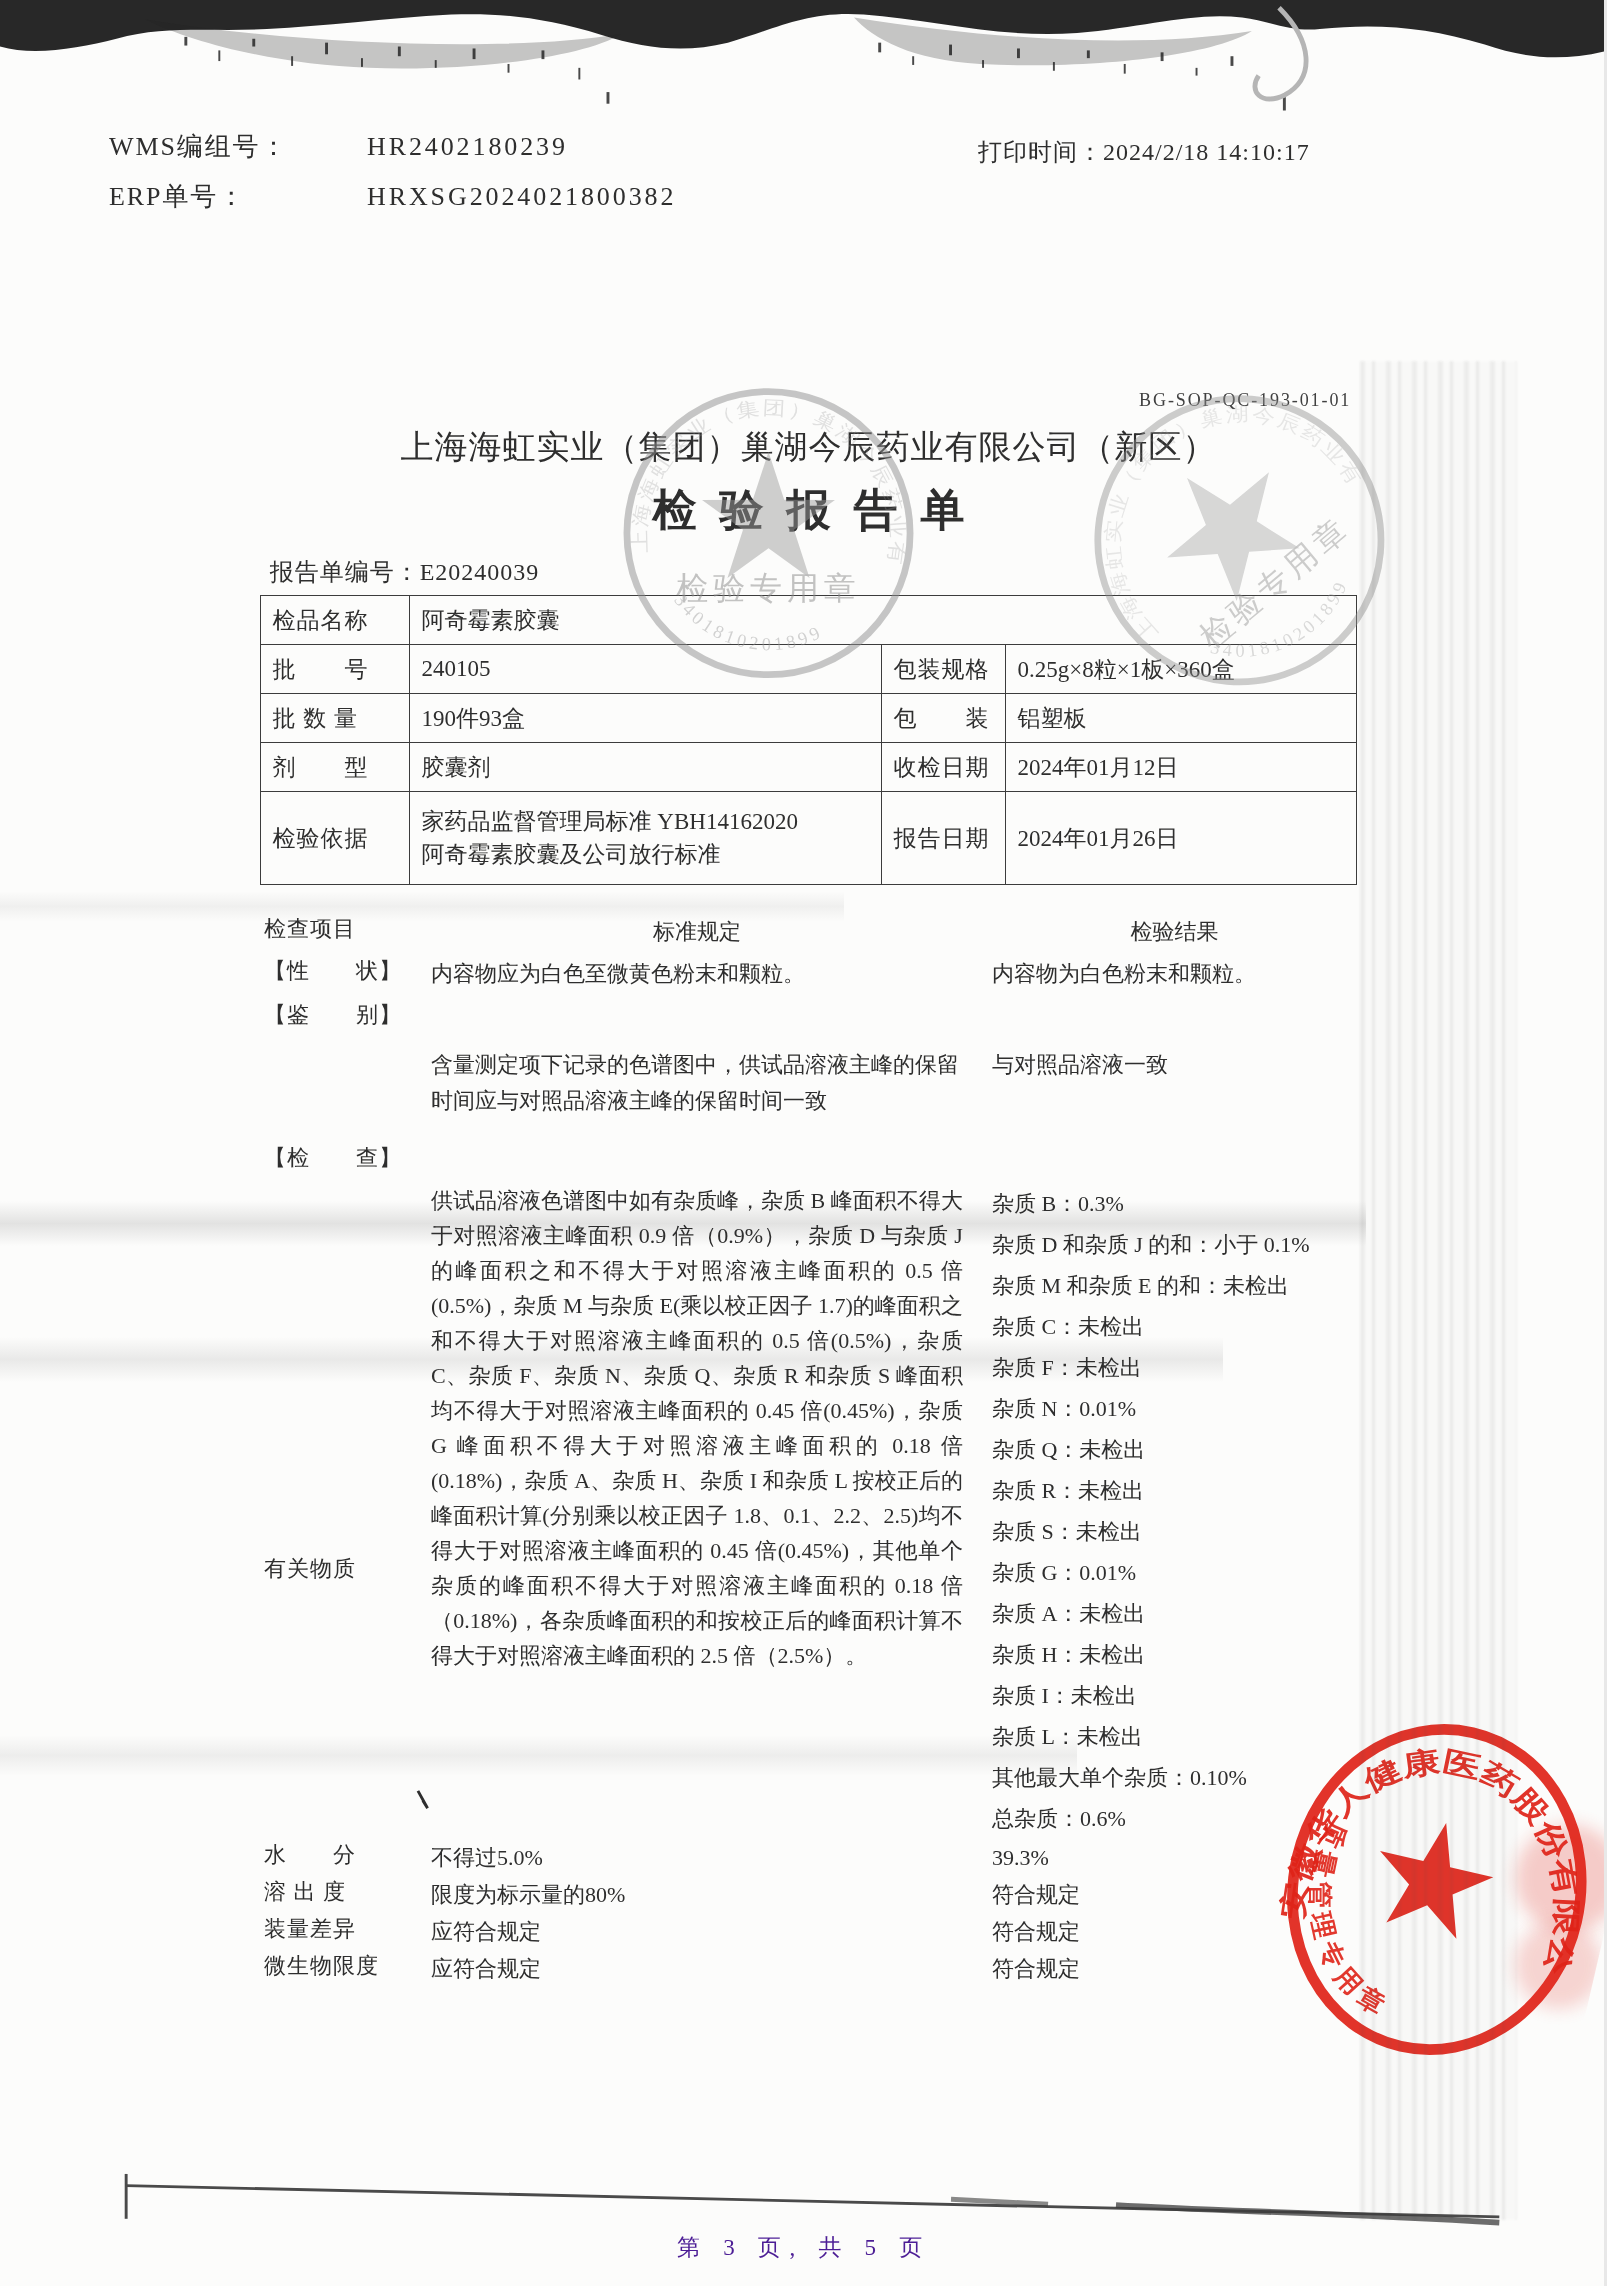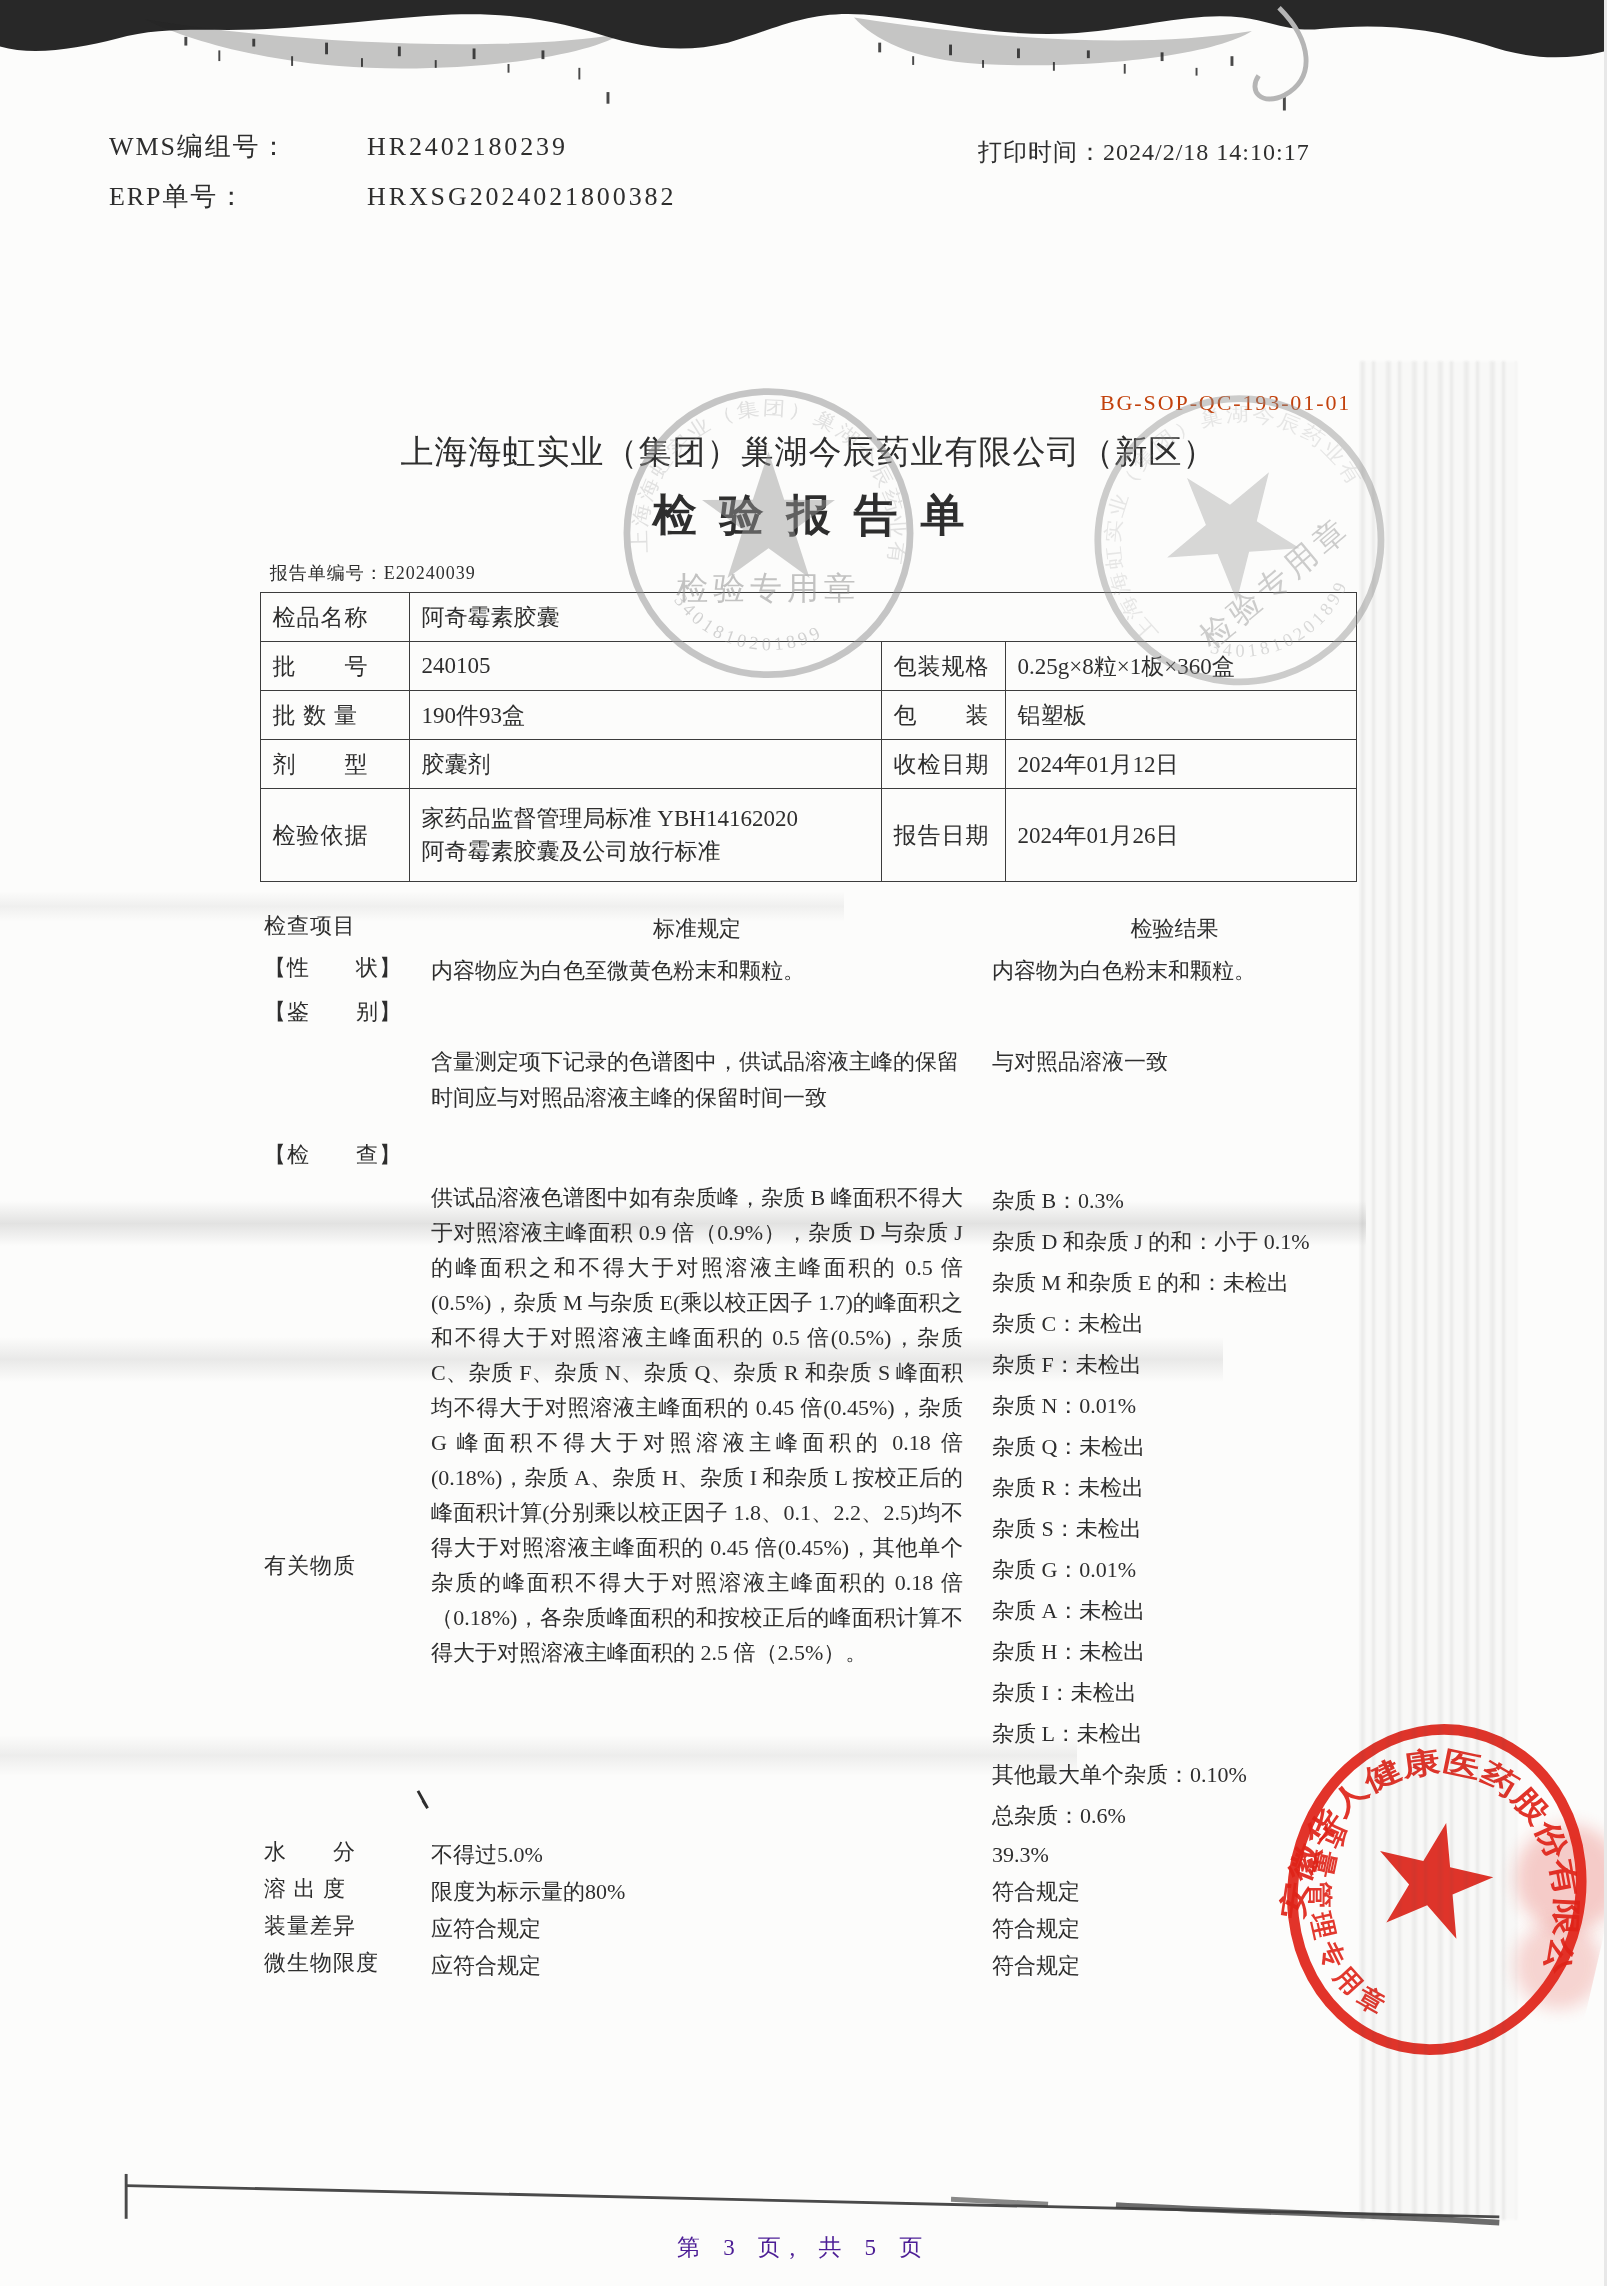--- a/index.html
+++ b/index.html
@@ -10,24 +10,24 @@
   
   .top-band{position:absolute;left:0;top:0;width:1608px;height:126px;pointer-events:none;}
   
   .print-hdr{position:absolute;left:109px;top:122px;font-size:26px;}
   .ph-row{height:50px;line-height:50px;white-space:nowrap;}
   .ph-label{display:inline-block;min-width:190px;letter-spacing:1.9px;}
   .ph-value{margin-left:68px;letter-spacing:2.9px;}
   .print-time{position:absolute;left:978px;top:136px;font-size:24px;letter-spacing:1px;white-space:nowrap;}
   
   .doc{position:absolute;left:260px;top:390px;width:1097px;}
-  .doc-code{text-align:right;font-size:22px;letter-spacing:1.9px;padding-right:5.8px;color:#c2410c;}
+  .doc-code{text-align:right;font-size:18px;letter-spacing:1.9px;padding-right:5.8px;color:#404040;}
   .company{margin-top:13.6px;text-align:center;font-size:33px;letter-spacing:1px;white-space:nowrap;}
   .report-title{margin-top:11.6px;text-align:center;font-size:44px;font-weight:bold;letter-spacing:23px;text-indent:23px;}
-  .report-no{margin-top:15.5px;font-size:18px;padding-left:9.7px;letter-spacing:1px;}
+  .report-no{margin-top:15.5px;font-size:24px;padding-left:9.7px;letter-spacing:1px;}
   table.info{width:100%;border-collapse:collapse;margin-top:7.8px;font-size:23px;table-layout:fixed;}
   table.info td{border:1.9px solid #3c3c3c;padding:3.9px 11.6px;vertical-align:middle;margin-left:22px;}
   table.info td.lab{letter-spacing:1px;white-space:nowrap;}
   table.info tr{height:49px;}
   table.info tr.tall{height:93px;padding-left:20px;}
   .pre{white-space:pre-line;line-height:33px;}
   
   .exam{margin-top:29px;font-size:22px;}
   .exam-row{display:flex;align-items:flex-start;}
   .exam .c1{width:167px;flex:none;padding-left:3.9px;letter-spacing:1px;white-space:nowrap;}

